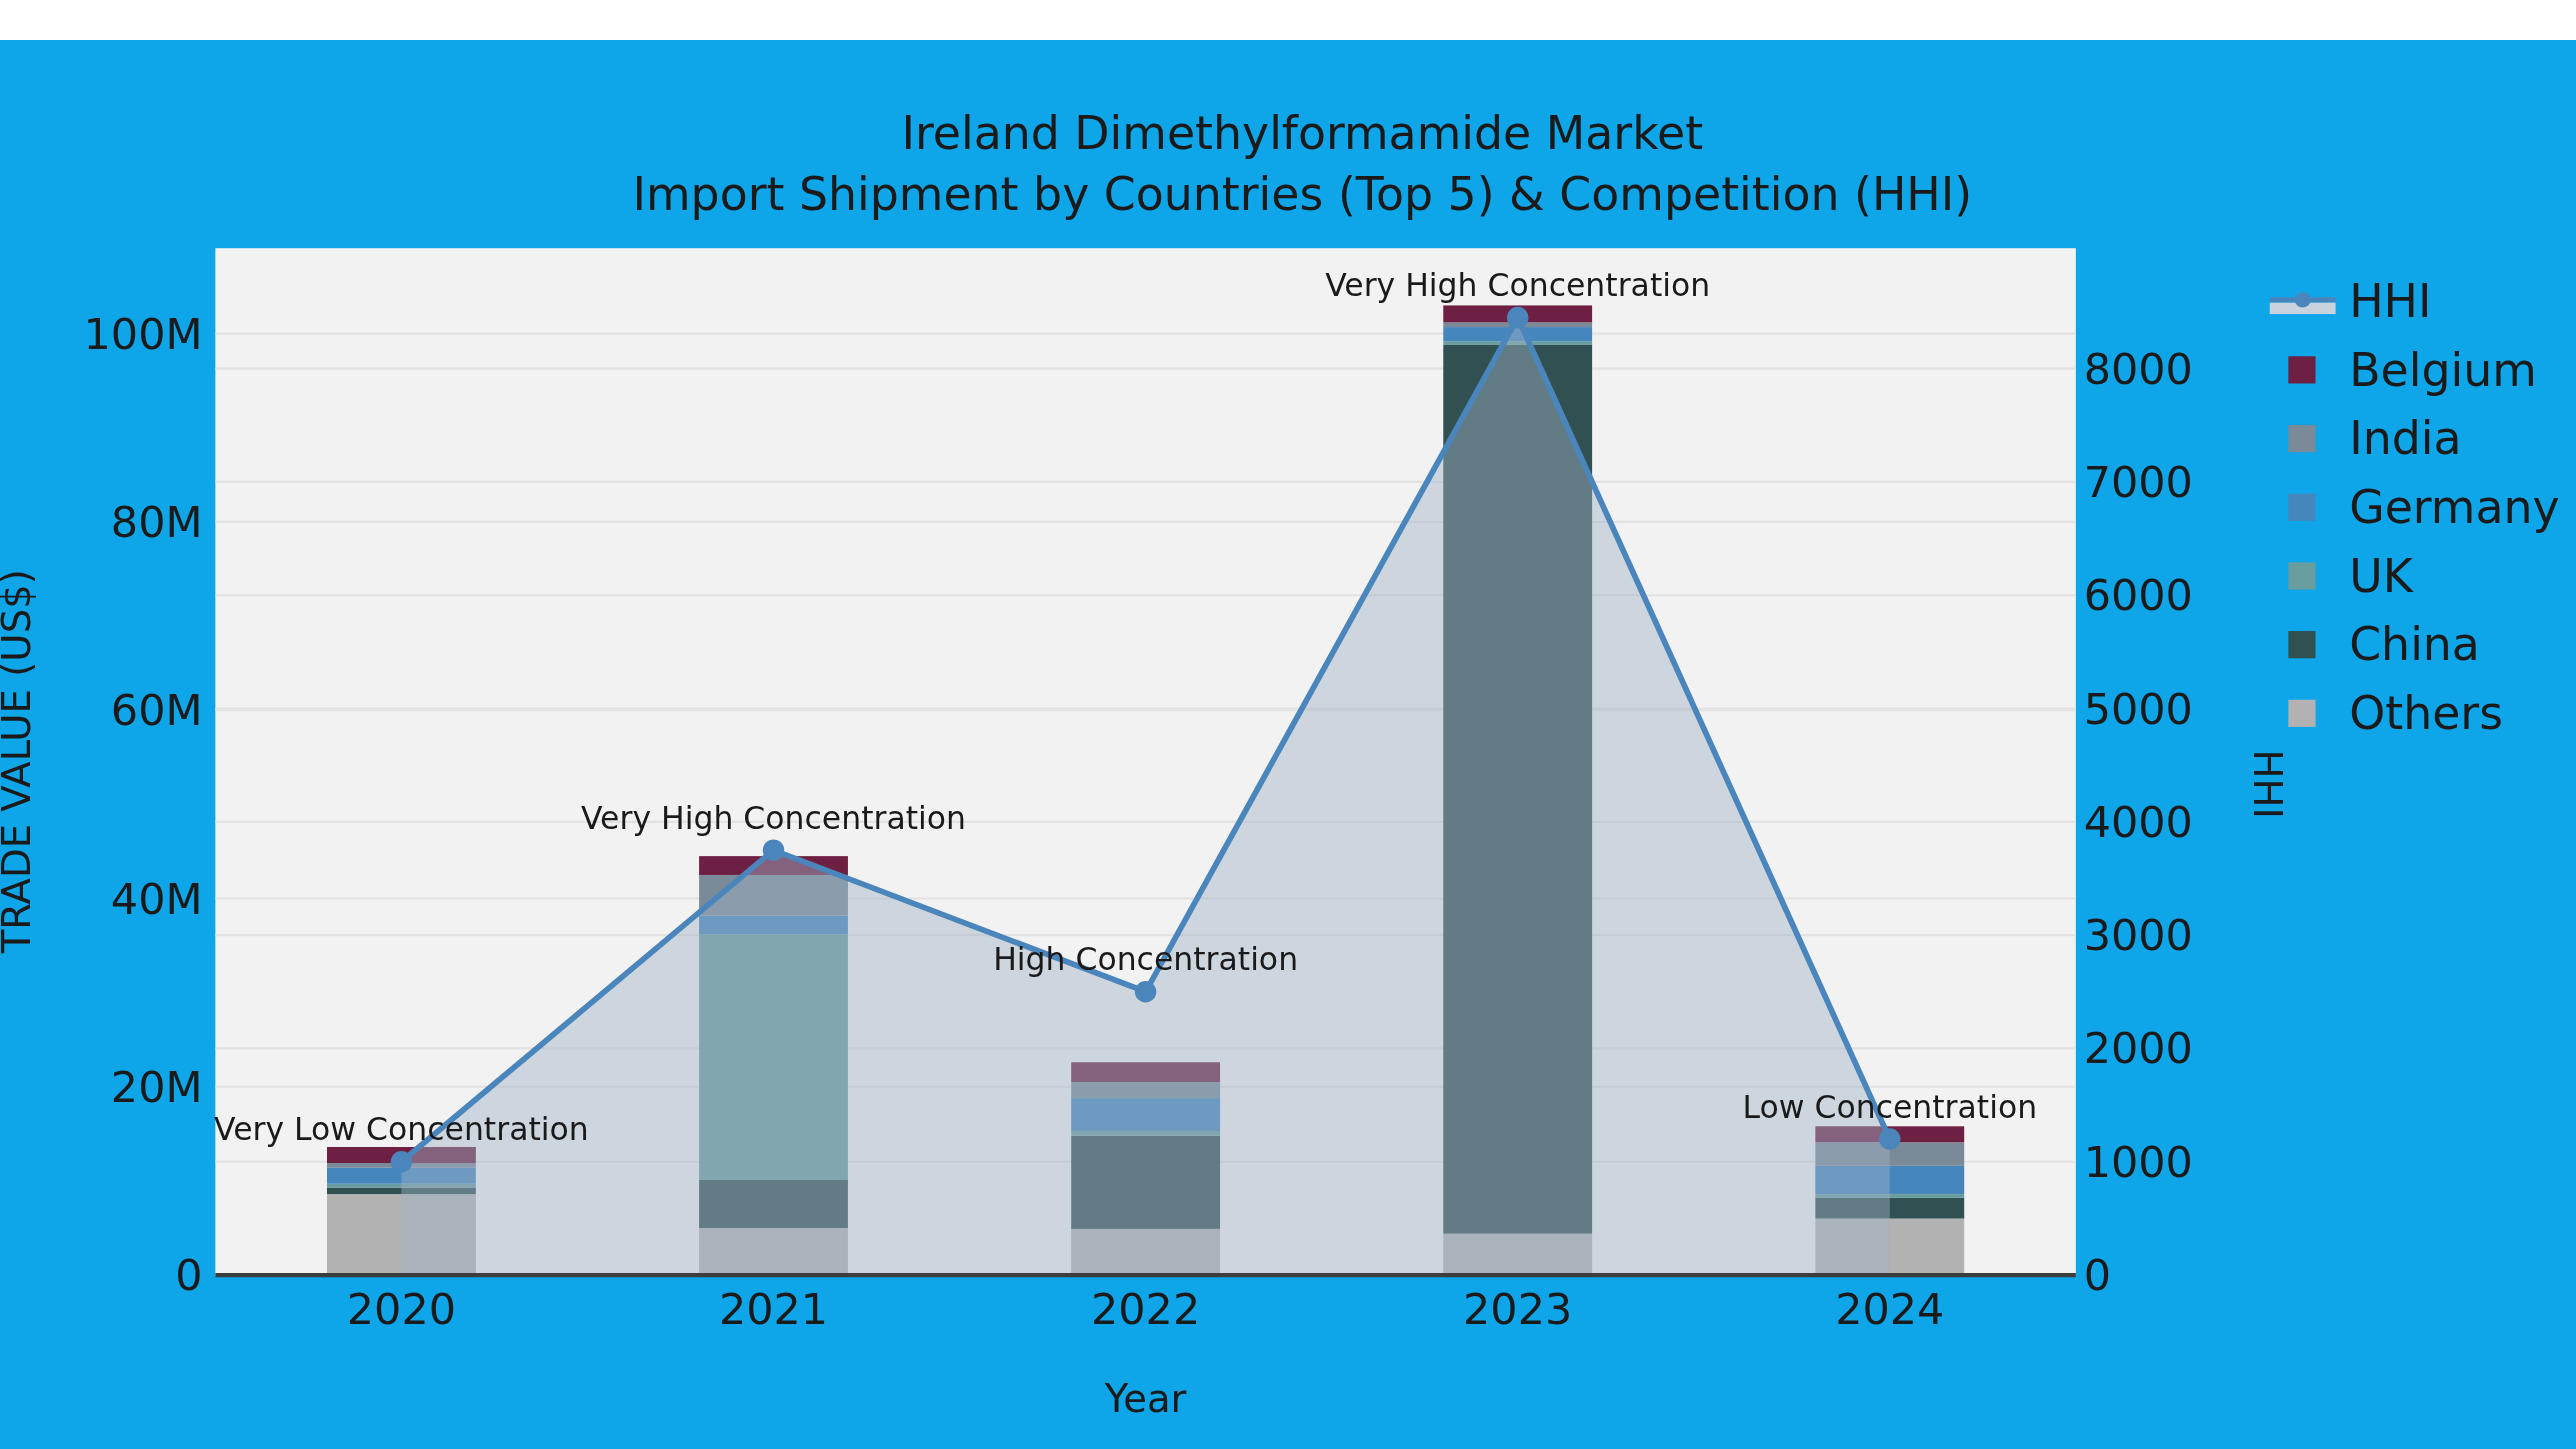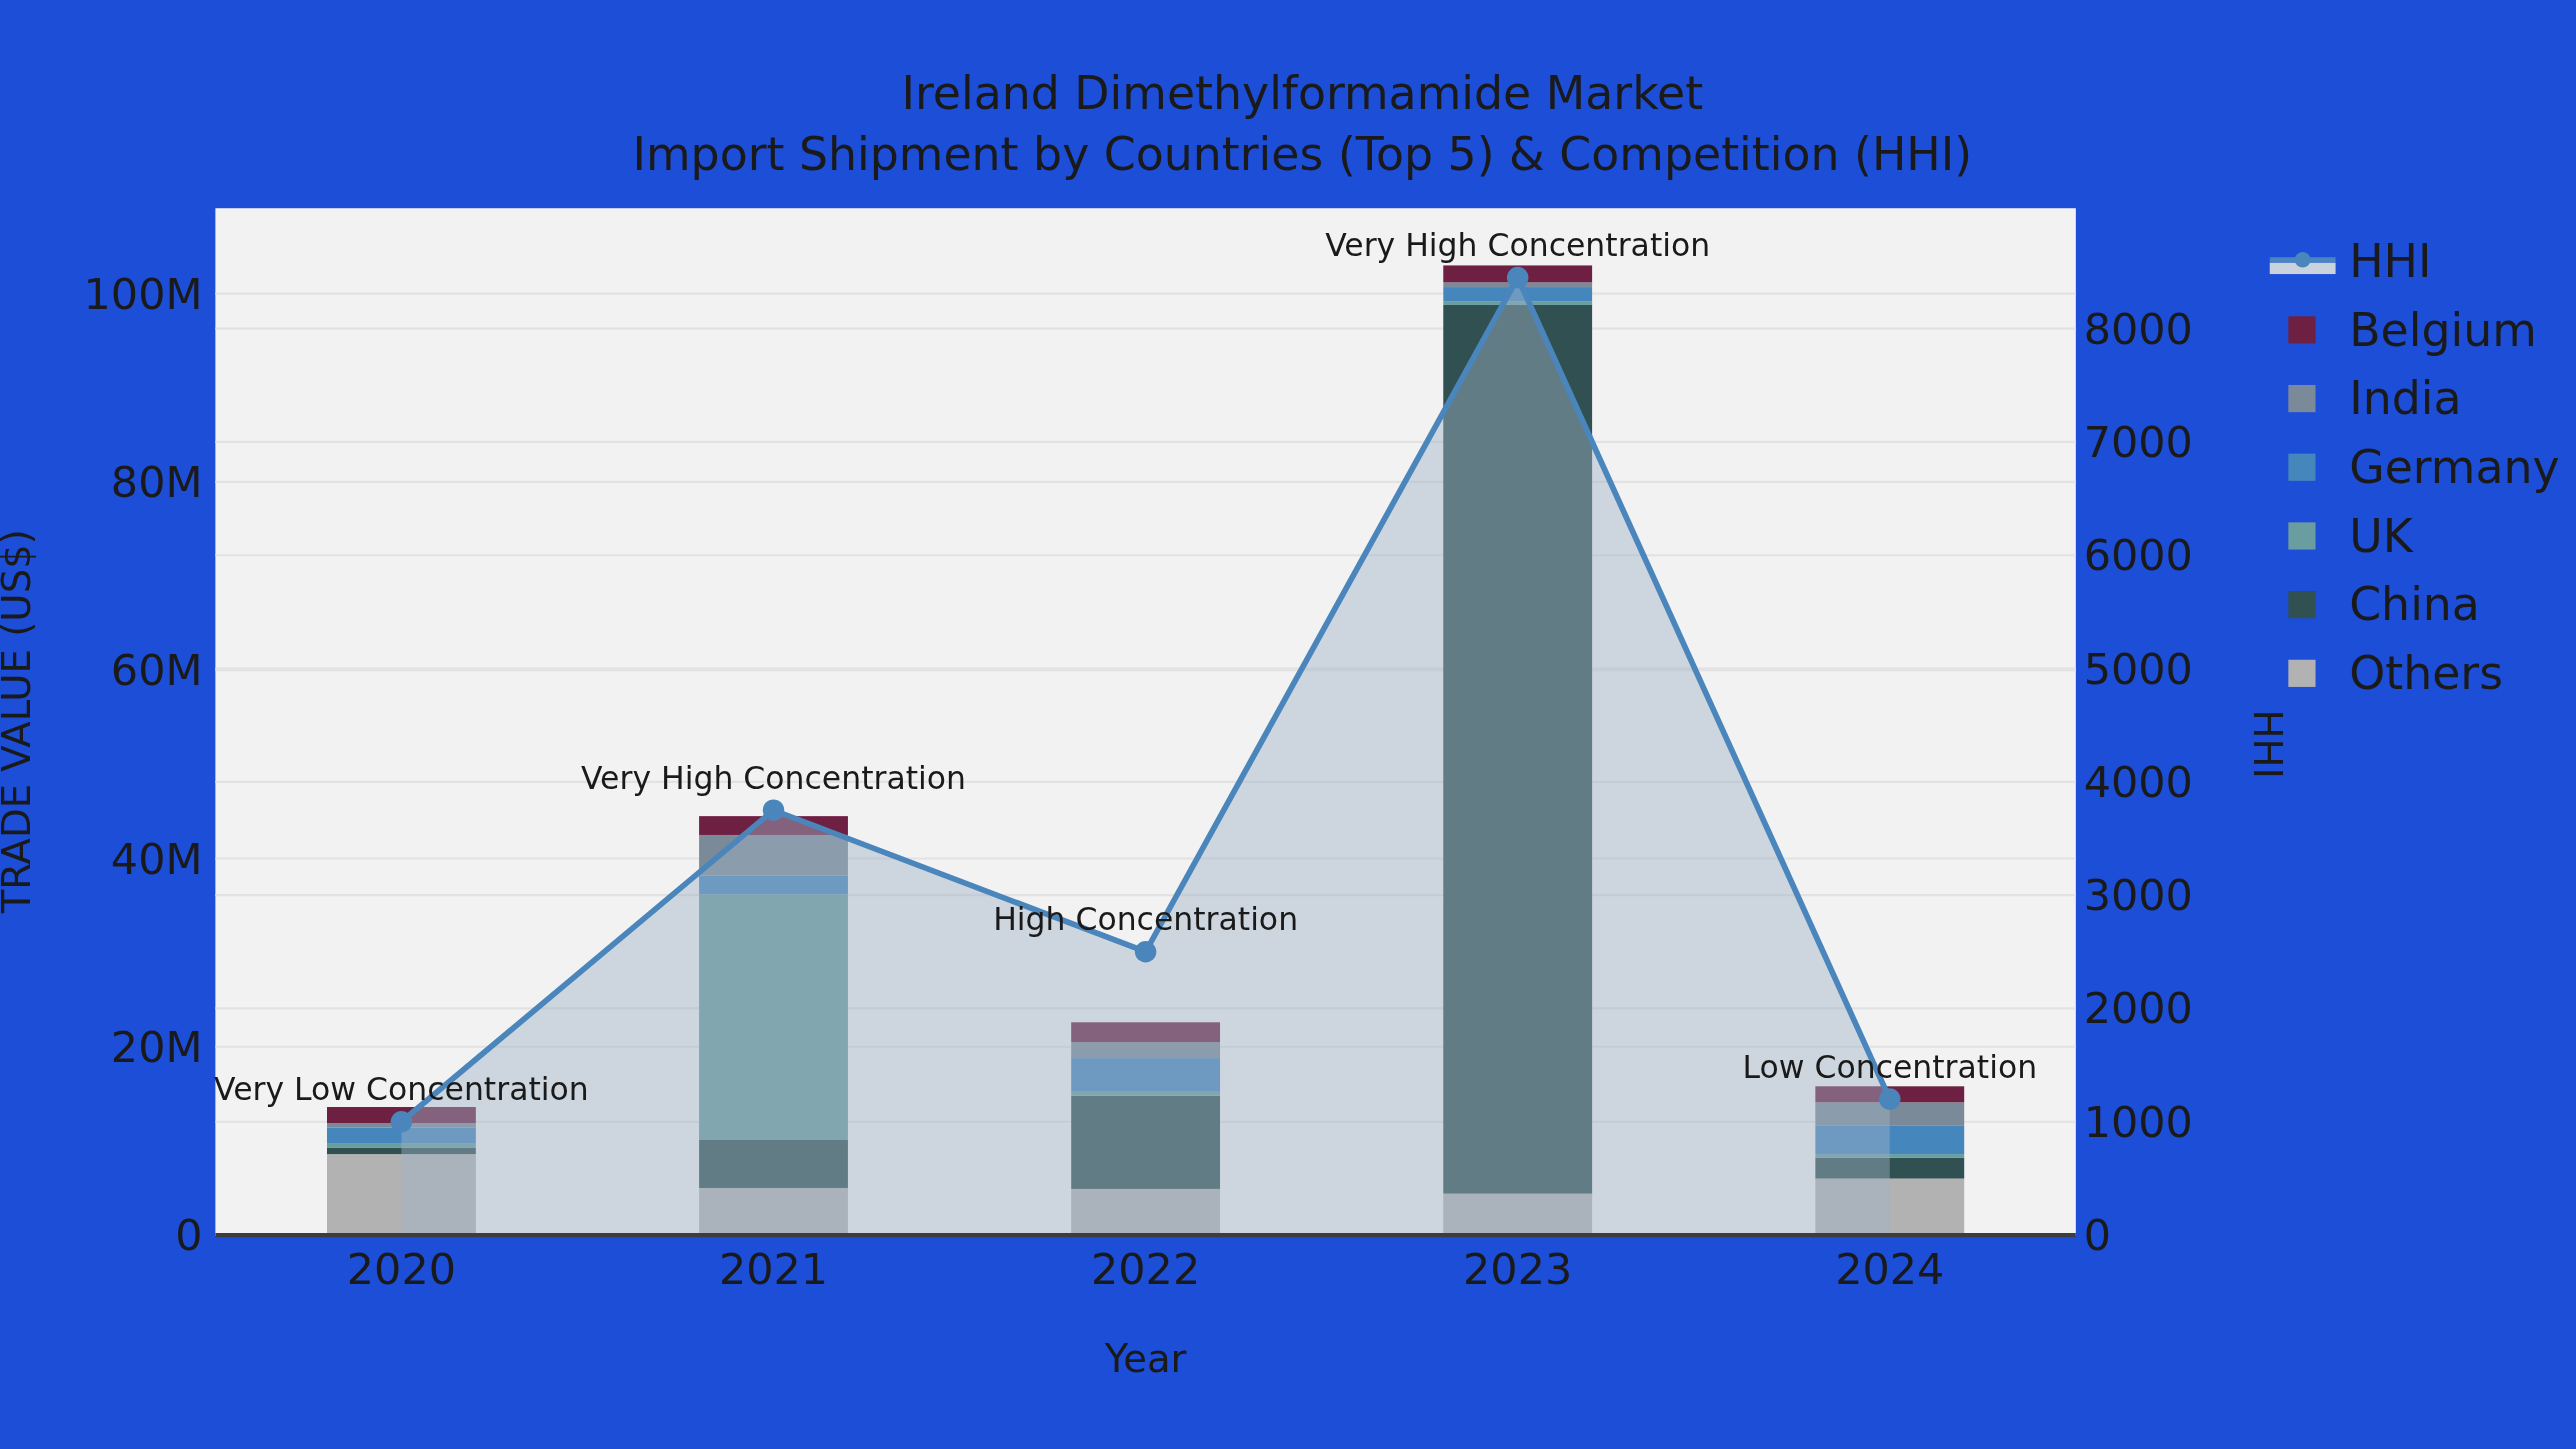--- a/index.html
+++ b/index.html
@@ -1,17 +1,17 @@
 <!DOCTYPE html>
 <html style="font-size:11.4px"><head>
 <meta charset="utf-8">
 <style>
   html,body{margin:0;padding:0;background:#ffffff;}
   body{width:2576px;height:1449px;position:relative;font-family:"DejaVu Sans","Liberation Sans",sans-serif;}
-  #figure{position:absolute;inset:0;background:#1d4ed8;}
+  #figure{position:absolute;inset:0;background:#0ea5e9;margin-top:40px;}
   svg text{fill:#1a1a1a;}
   .title-line{font-size:64px;}
   .axis-title{font-size:54px;}
   .tick-label{font-size:60px;}
   .legend-label{font-size:64px;}
   .annotation{font-size:44px;}
 </style>
 </head>
 <body>
 

